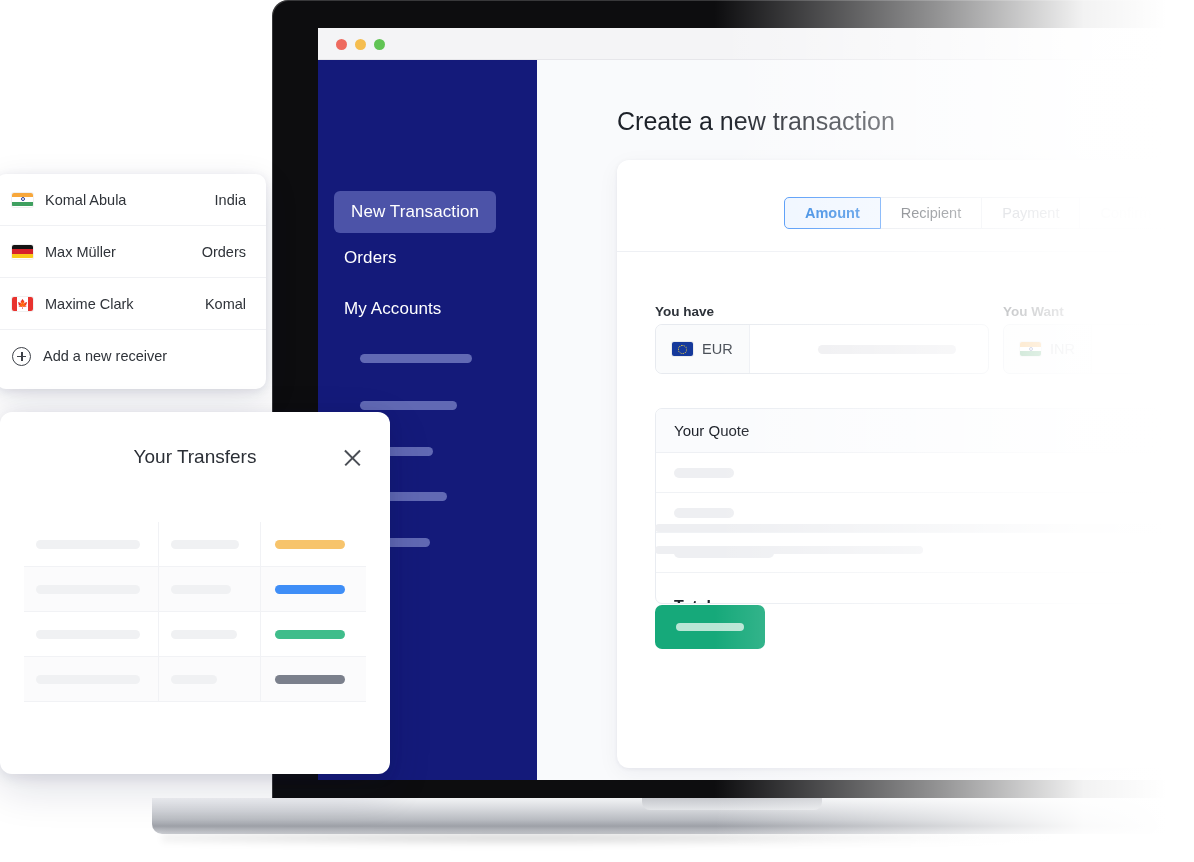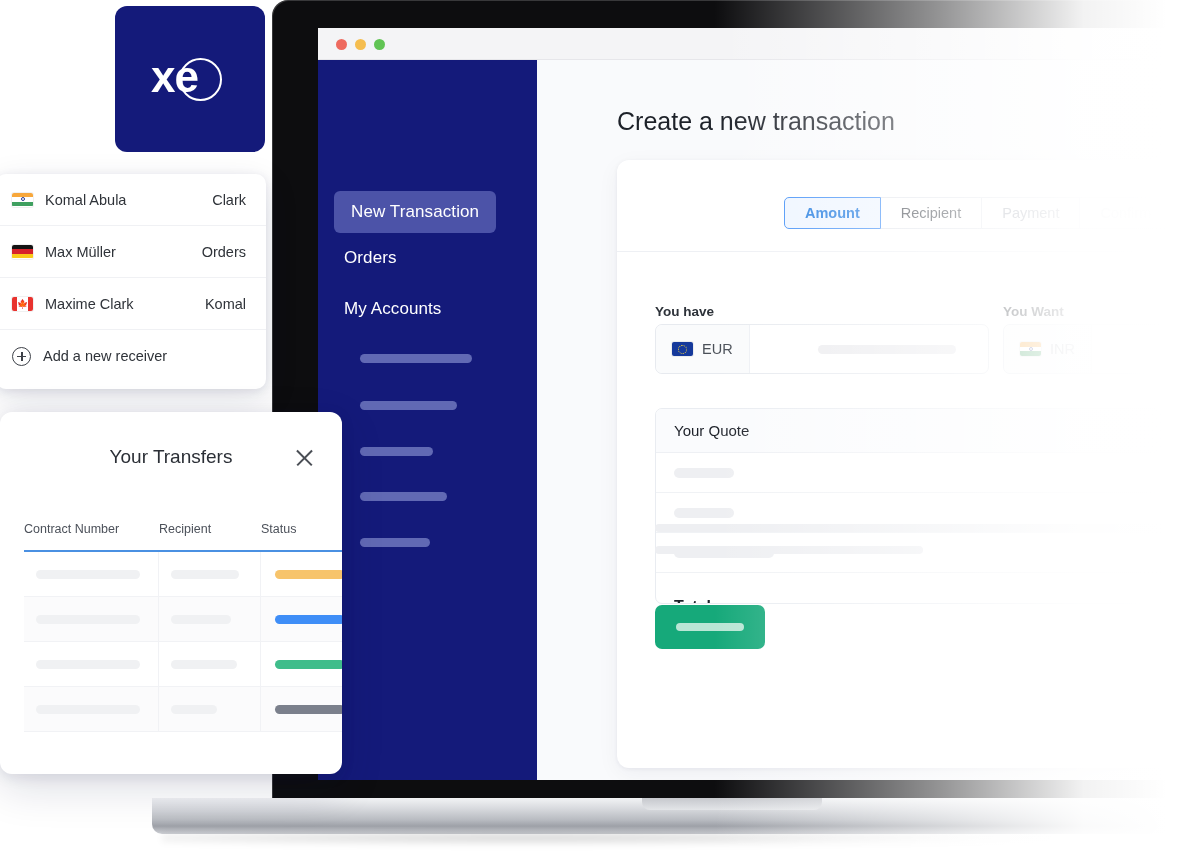--- a/index.html
+++ b/index.html
@@ -191,21 +191,21 @@
   .plus-icon { width: 19px; height: 19px; border: 1.4px solid #3d4148; border-radius:50%;
                position:relative; flex:none; }
   .plus-icon::before, .plus-icon::after {
     content:""; position:absolute; background:#3d4148;
   }
   .plus-icon::before { left:4px; top:8.2px; width:9px; height:1.4px; }
   .plus-icon::after  { top:4px; left:8.2px; height:9px; width:1.4px; }
 
   
   #transfers {
-    position:absolute; left:0px; top:412px; width:342px; height:362px;
+    position:absolute; left:0px; top:412px; width:390px; height:362px;
     background:#ffffff; border-radius:12px;
     box-shadow: 0 3px 14px rgba(17,24,64,0.10), 0 14px 44px rgba(17,24,64,0.14);
     overflow:hidden;
   }
   #tr-title { position:absolute; left:0; top:34px; width:100%; text-align:center;
               font-size: 19px; color:#2b2f36; }
   #tr-close { position:absolute; right:26px; top:35px; width:22px; height:22px; cursor:pointer; }
   #tr-close::before, #tr-close::after {
     content:""; position:absolute; left:0; top:10px; width:21px; height:1.6px; background:#4a4e55;
   }
@@ -338,38 +338,32 @@
         </section>
       </div>
     </div>
 
     <div id="laptop-base"></div>
     <div id="laptop-base-notch"></div>
     <div id="laptop-shadow"></div>
     <div id="laptop-fade"></div>
   </div>
 
-  <div id="xe-logo">
-    <div id="xe-mark">
-      <span class="txt">xe</span>
-      <span class="circ"></span>
-    </div>
-  </div>
 
   <div id="recipients">
     <div class="rcp-row">
       <span class="flag flag-in">
         <div class="s1"></div>
           <div class="s2">
             <span class="chakra"></span>
           </div>
           <div class="s3"></div>
       </span>
       <span class="rcp-name">Komal Abula</span>
-      <span class="rcp-country">Clark</span>
+      <span class="rcp-country">India</span>
     </div>
     <div class="rcp-row">
       <span class="flag flag-de">
         <div class="s1"></div>
           <div class="s2"></div>
           <div class="s3"></div>
       </span>
       <span class="rcp-name">Max Müller</span>
       <span class="rcp-country">Orders</span>
     </div>
@@ -388,25 +382,20 @@
       <span class="plus-icon"></span>
       <span class="rcp-name">Add a new receiver</span>
     </div>
   </div>
 
   <div id="transfers">
     <div id="tr-title">Your Transfers</div>
     <div id="tr-close"></div>
 
     <div id="tr-table">
-      <div id="tr-head">
-        <div class="col1">Contract Number</div>
-        <div class="col2">Recipient</div>
-        <div class="col3">Status</div>
-      </div>
 
       <div class="tr-row">
         <div class="cell c1">
             <span class="cell-ph" style="width:104px;"></span>
           </div>
         <div class="cell c2">
             <span class="cell-ph" style="width:68px;"></span>
           </div>
         <div class="cell c3">
             <span class="status-pill" style="width:70px;background:#f7c46c;"></span>

